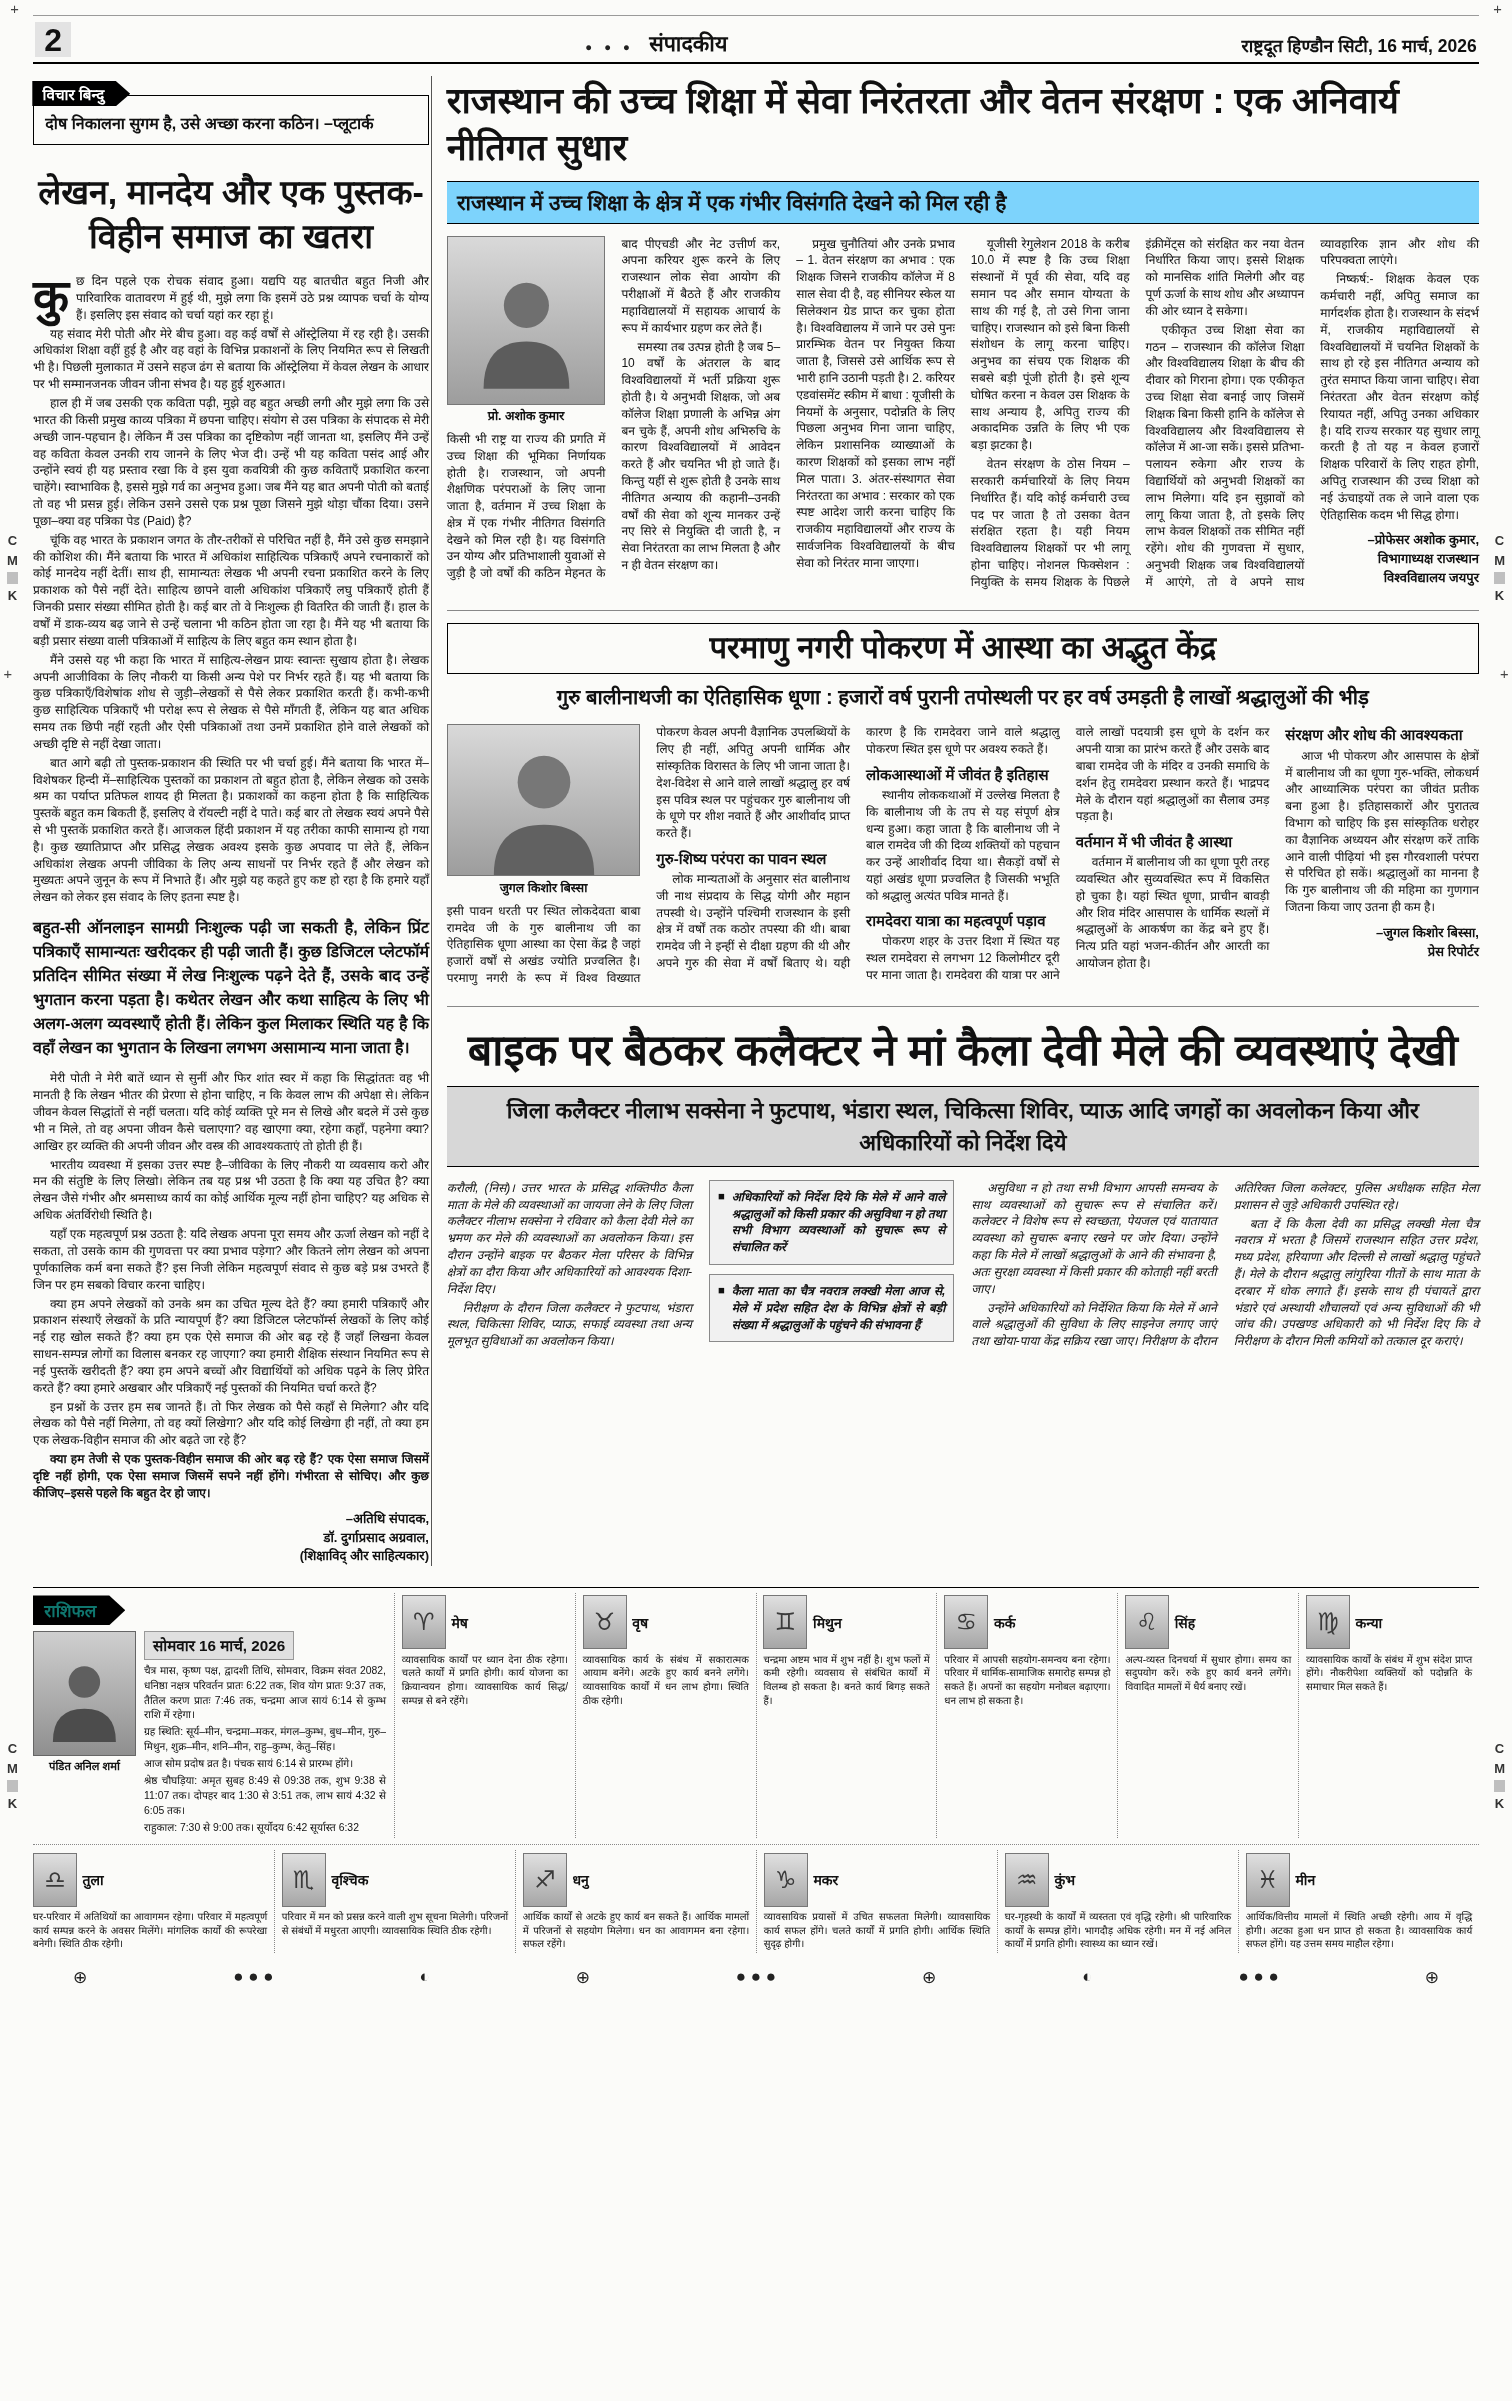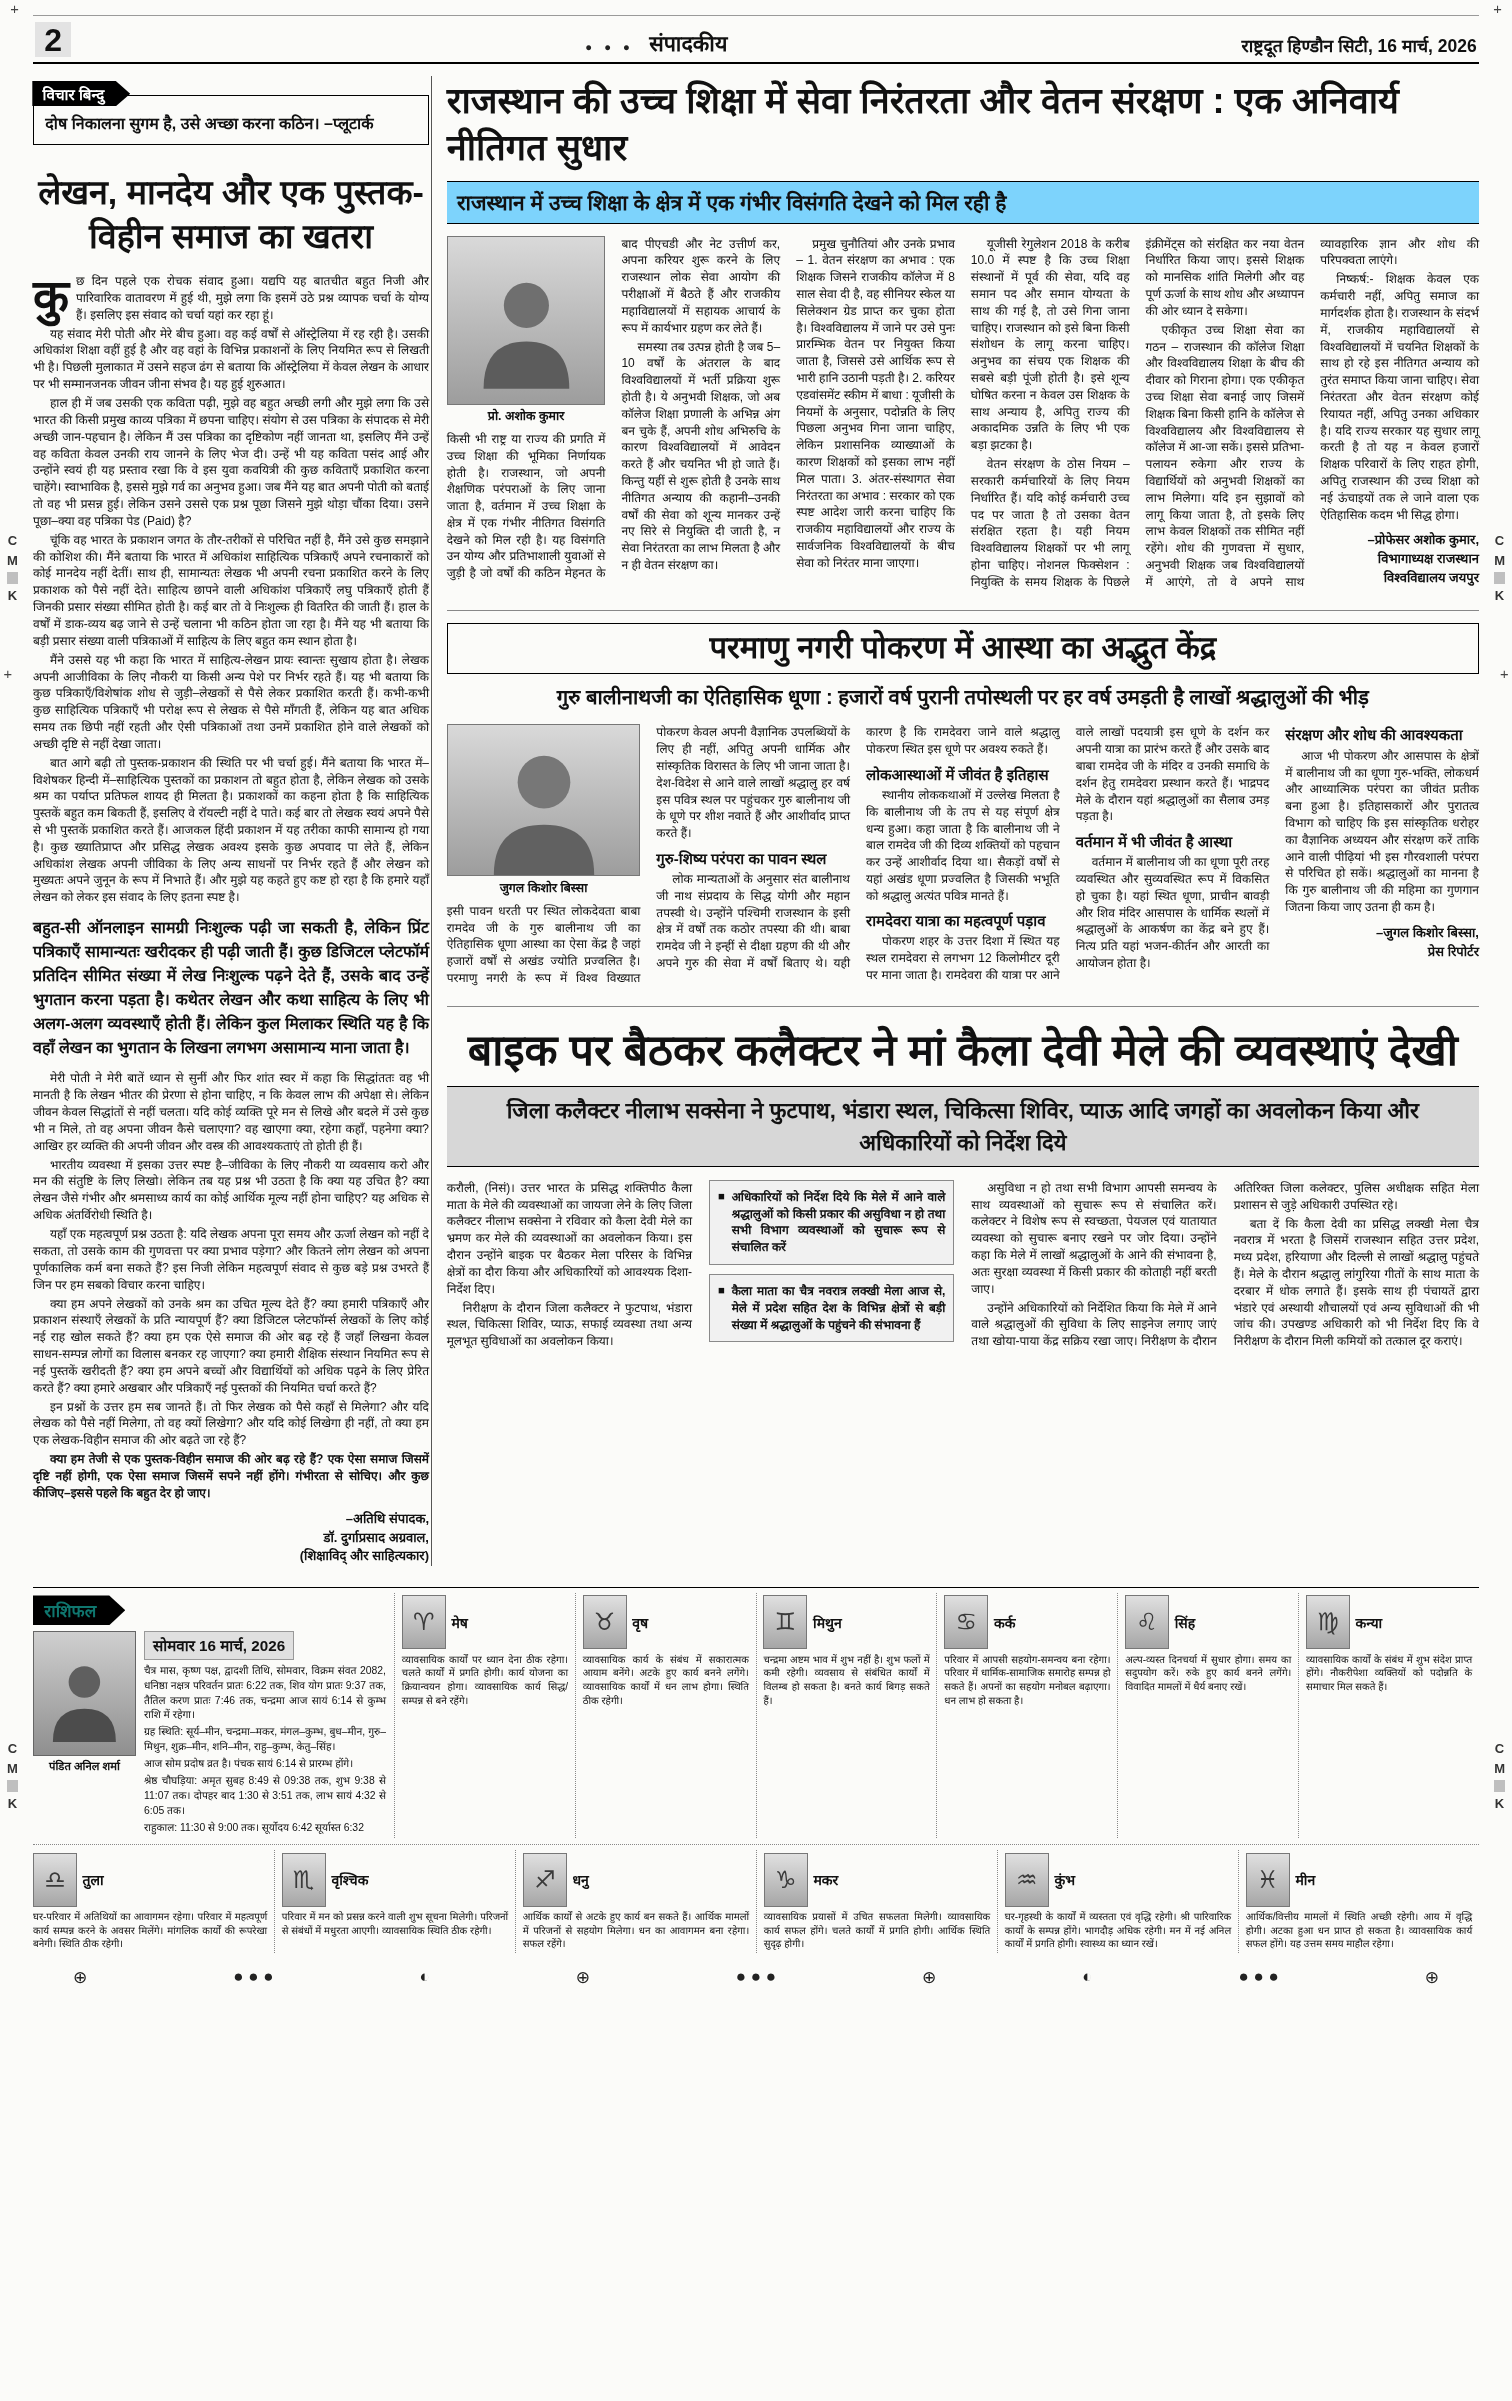--- a/index.html
+++ b/index.html
@@ -28,21 +28,21 @@
   .body p.first{text-indent:0;}
   .dropcap{float:left;font-size:47px;line-height:.95;font-weight:bold;padding:2.3px 6.8px 0 0;}
   .pullq{font-size:16px;font-weight:bold;line-height:1.5;margin:10.2px 0;text-align:justify;}
   .boldp p{font-weight:bold;}
   .signoff{font-size:13px;font-weight:bold;text-align:right;line-height:1.45;margin-top:8px;}
   
   .a1head{font-size:36px;font-weight:bold;line-height:1.32;margin:1.1px 0 9px 0;}
   .graybar{border-top:1.7px solid #000;border-bottom:1.7px solid #000;background:#7dd3fc;font-size:21px;font-weight:bold;text-align:left;padding:6.8px 10.2px;margin-bottom:11.3px;}
   .cols6{column-count:6;column-gap:16px;}
   .cols5{column-count:5;column-gap:16px;}
-  .cols4{column-count:4;column-gap:17px;}
+  .cols4{column-count:4;column-gap:17px;font-style:italic;}
   .cols6 p,.cols5 p,.cols4 p{margin:0 0 2.3px 0;text-indent:16px;}
   figure{margin:0 0 5.6px 0;break-inside:avoid;}
   .photo{width:100%;height:169px;background:linear-gradient(180deg,#d9d9d9,#9d9d9d);display:flex;align-items:flex-end;justify-content:center;border:0.6px solid #777;box-sizing:border-box;}
   .photo svg{display:block;width:72%;height:92%;}
   figcaption{font-size:12.4px;font-weight:bold;text-align:center;margin-top:3.4px;}
   .art{border-top:0.6px solid #888;margin-top:19px;padding-top:12.4px;}
   .a2headwrap{border:1.7px solid #000;padding:4.5px 13.6px;margin:0 0 9px 0;}
   .a2head{font-size:31px;font-weight:bold;text-align:center;line-height:1.3;margin:0;}
   .a2sub{font-size:20.3px;font-weight:bold;text-align:center;line-height:1.42;margin:0 0 12.4px 0;}
   h4.sub{font-size:15px;margin:5.6px 0 2.3px 0;}
@@ -261,21 +261,21 @@
             </div>
             <div class="aname">पंडित अनिल शर्मा</div>
           </div>
           <div>
             <div class="datebar">सोमवार 16 मार्च, 2026</div>
             <div class="panch">
               <p>चैत्र मास, कृष्ण पक्ष, द्वादशी तिथि, सोमवार, विक्रम संवत 2082, धनिष्ठा नक्षत्र परिवर्तन प्रातः 6:22 तक, शिव योग प्रातः 9:37 तक, तैतिल करण प्रातः 7:46 तक, चन्द्रमा आज सायं 6:14 से कुम्भ राशि में रहेगा।</p>
               <p>ग्रह स्थिति: सूर्य–मीन, चन्द्रमा–मकर, मंगल–कुम्भ, बुध–मीन, गुरु–मिथुन, शुक्र–मीन, शनि–मीन, राहु–कुम्भ, केतु–सिंह।</p>
               <p>आज सोम प्रदोष व्रत है। पंचक सायं 6:14 से प्रारम्भ होंगे।</p>
               <p>श्रेष्ठ चौघड़िया: अमृत सुबह 8:49 से 09:38 तक, शुभ 9:38 से 11:07 तक। दोपहर बाद 1:30 से 3:51 तक, लाभ सायं 4:32 से 6:05 तक।</p>
-              <p>राहुकाल: 11:30 से 9:00 तक। सूर्योदय 6:42 सूर्यास्त 6:32</p>
+              <p>राहुकाल: 7:30 से 9:00 तक। सूर्योदय 6:42 सूर्यास्त 6:32</p>
             </div>
           </div>
         </div>
       </div>
 
       <div class="sign">
         <div class="sign-head">
             <div class="thumb">♈</div>
             <div class="sname">मेष</div>
           </div>

